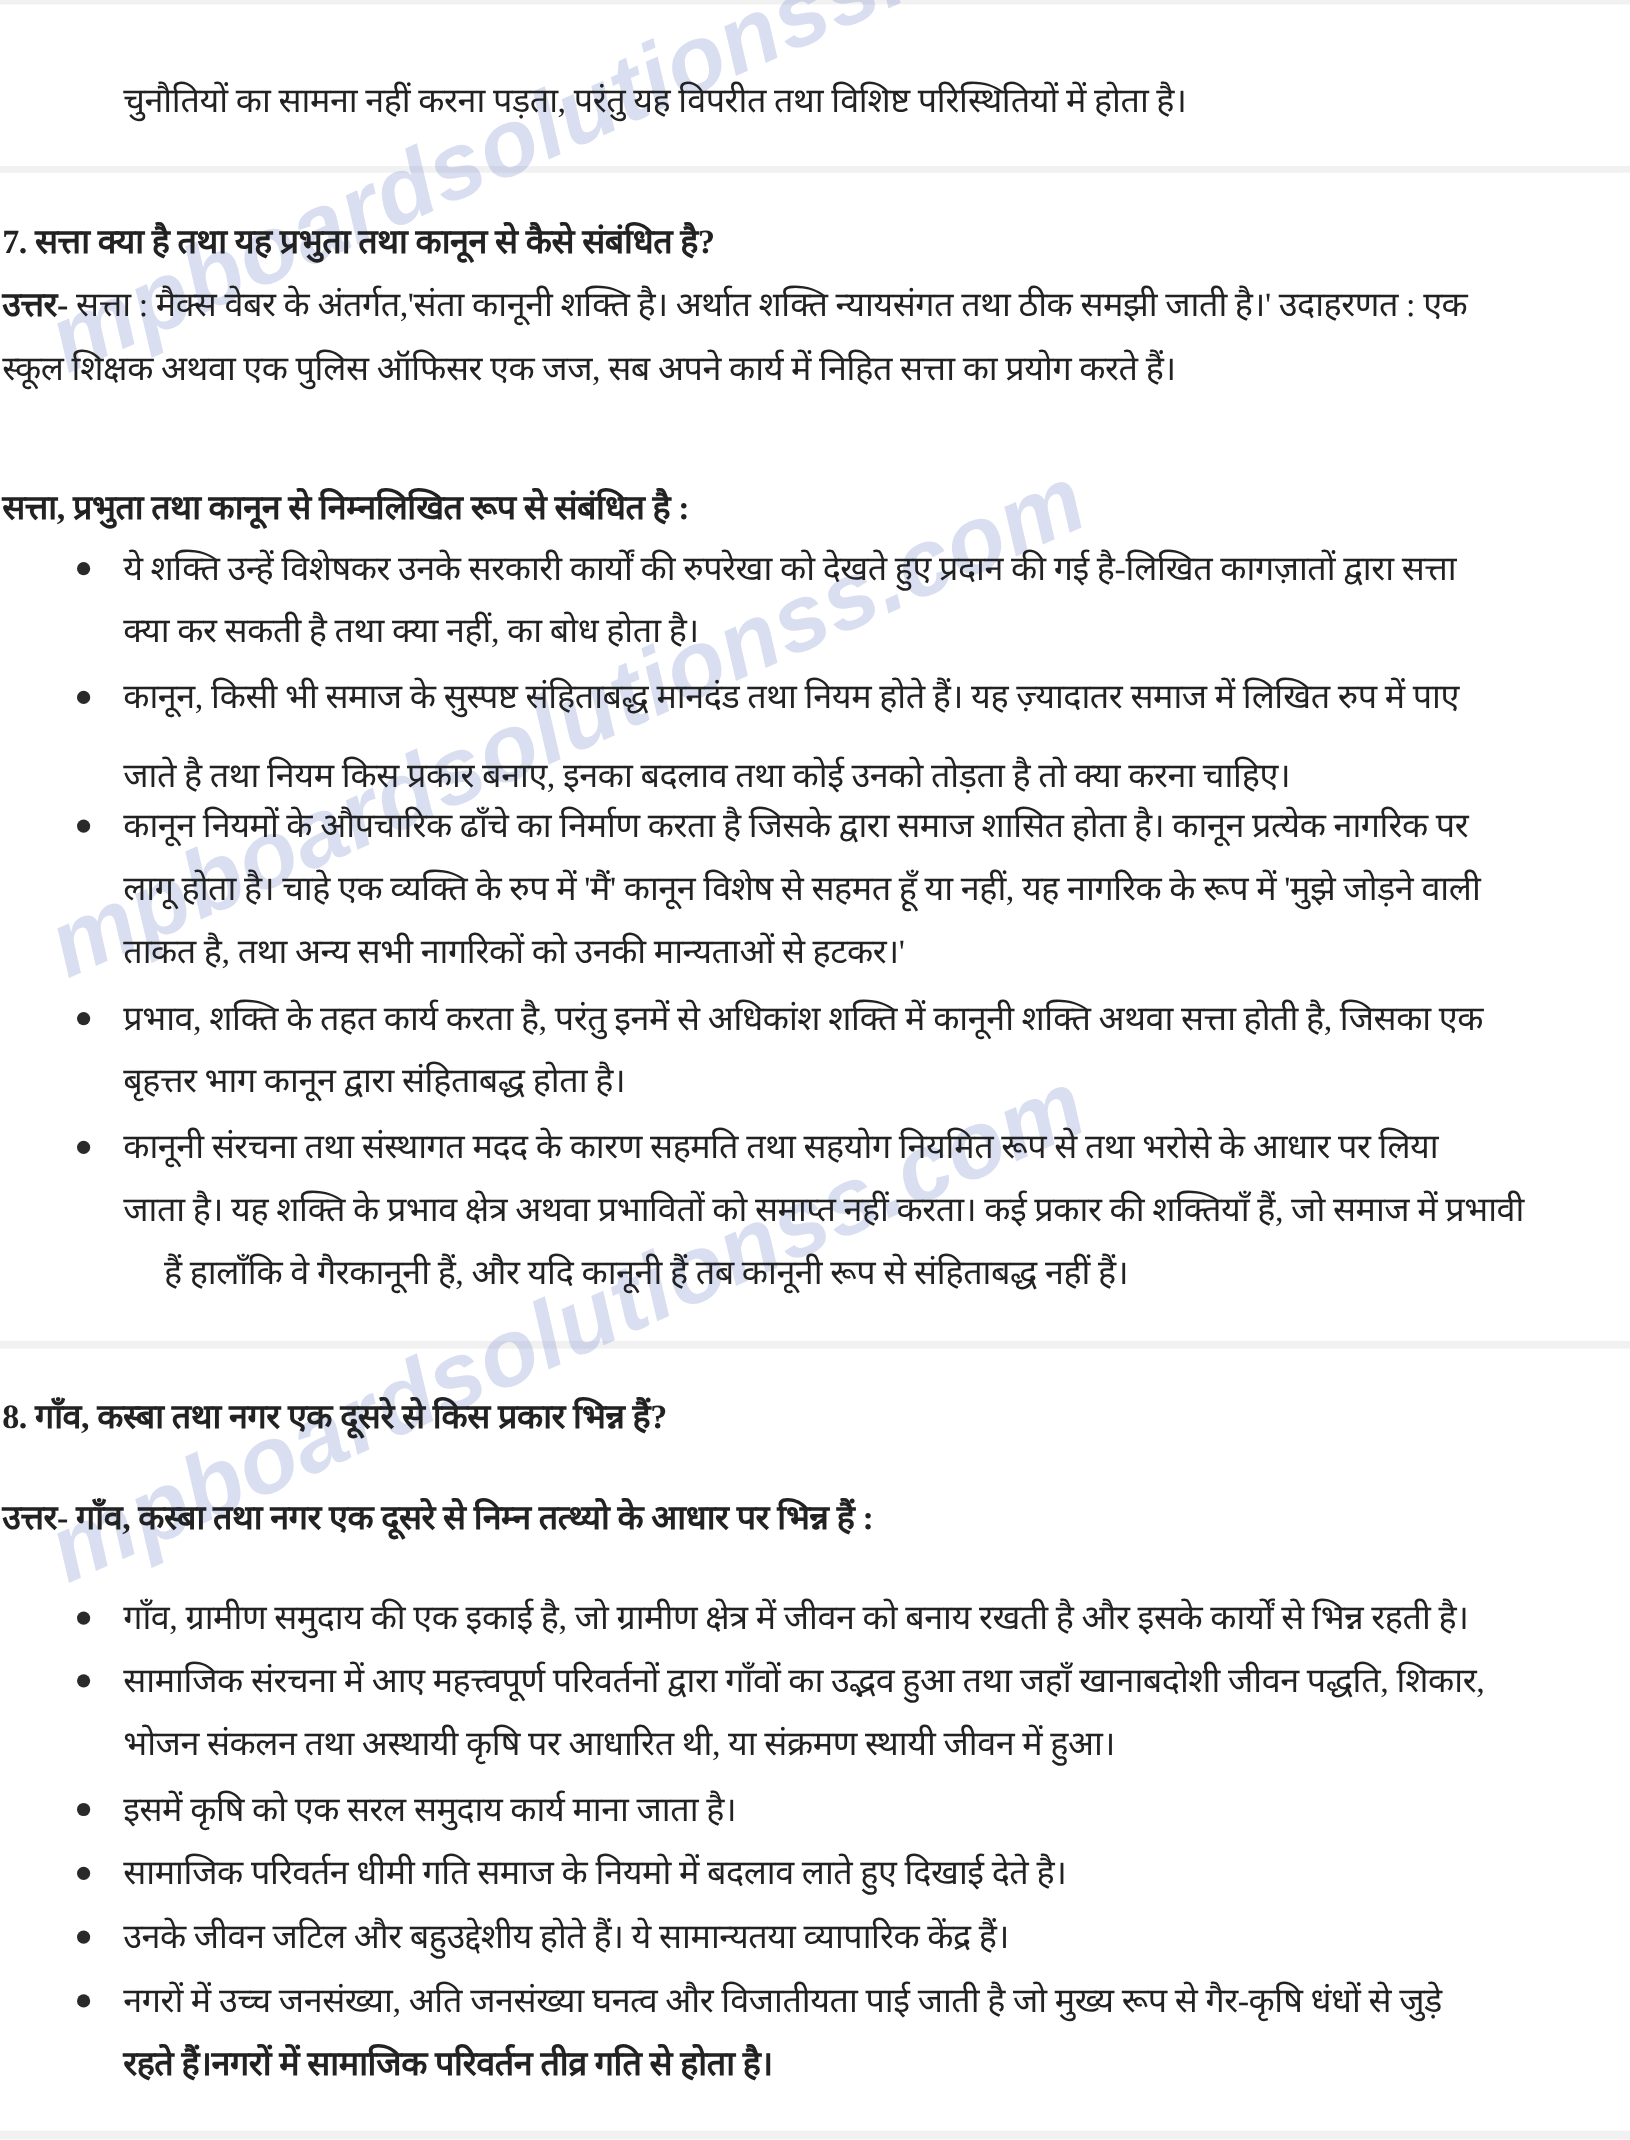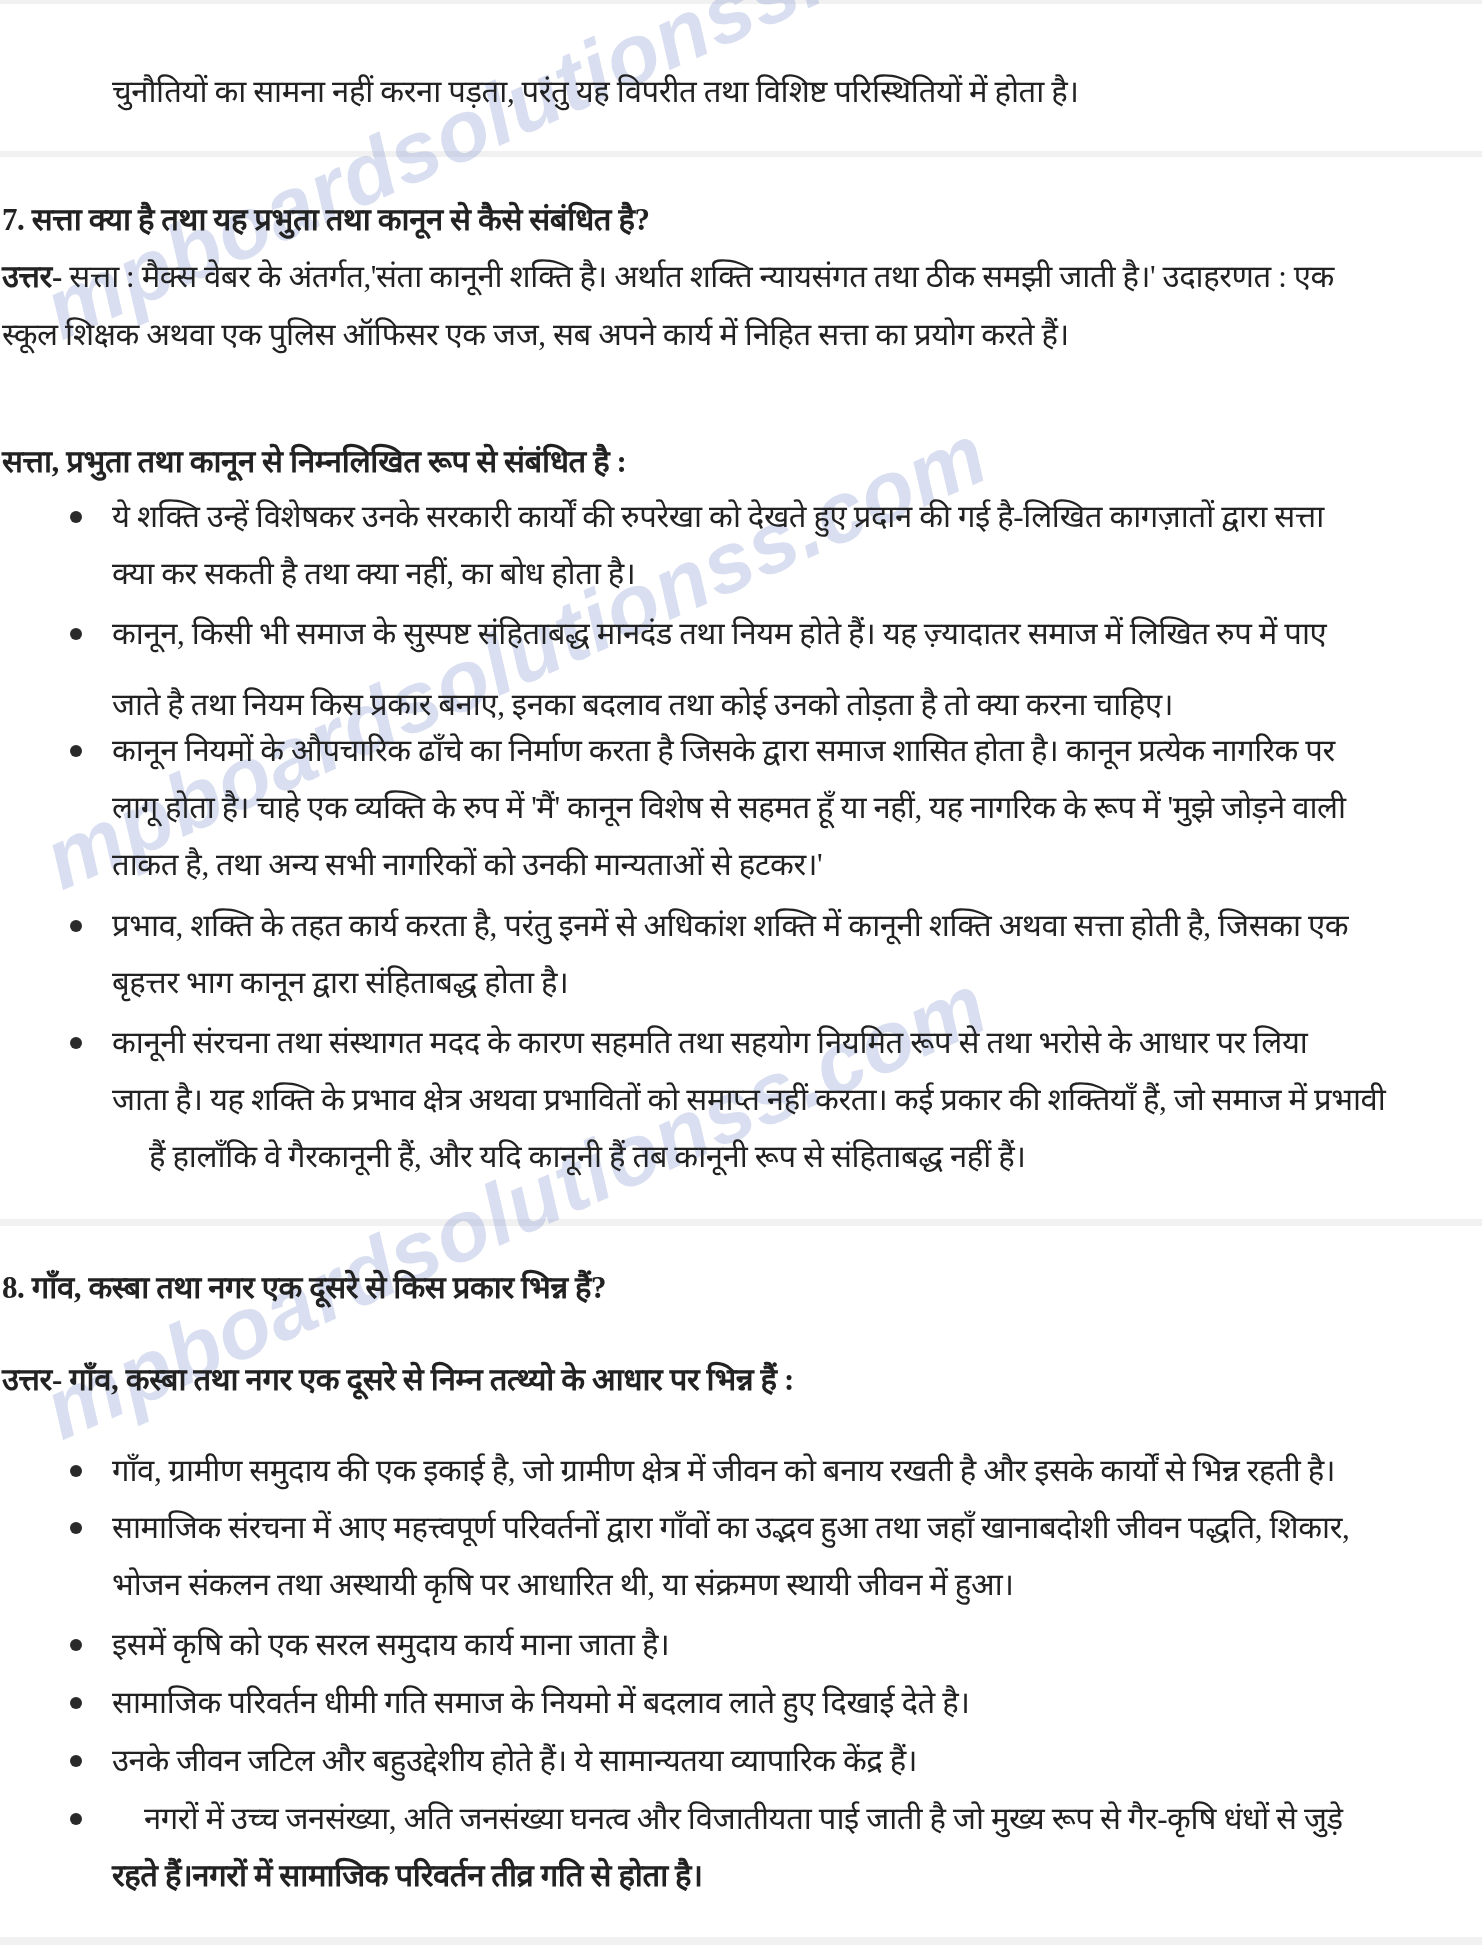--- a/index.html
+++ b/index.html
@@ -123,16 +123,16 @@
   <div>
     <span class="bullet" style="left:70px;top:1697px;"></span>
     <div class="line" style="left:112px;top:1683px;">सामाजिक परिवर्तन धीमी गति समाज के नियमो में बदलाव लाते हुए दिखाई देते है।</div>
   </div>
   <div>
     <span class="bullet" style="left:70px;top:1755px;"></span>
     <div class="line" style="left:112px;top:1741px;">उनके जीवन जटिल और बहुउद्देशीय होते हैं। ये सामान्यतया व्यापारिक केंद्र हैं।</div>
   </div>
   <div>
     <span class="bullet" style="left:70px;top:1813px;"></span>
-    <div class="line" style="left:112px;top:1799px;margin-left:32px;">नगरों में उच्च जनसंख्या, अति जनसंख्या घनत्व और विजातीयता पाई जाती है जो मुख्य रूप से गैर-कृषि धंधों से जुड़े</div>
+    <div class="line" style="left:112px;top:1799px;">नगरों में उच्च जनसंख्या, अति जनसंख्या घनत्व और विजातीयता पाई जाती है जो मुख्य रूप से गैर-कृषि धंधों से जुड़े</div>
     <div class="line" style="left:112px;top:1856px;font-weight:bold;">रहते हैं।नगरों में सामाजिक परिवर्तन तीव्र गति से होता है।</div>
   </div>
 </div>
 
 </body></html>

